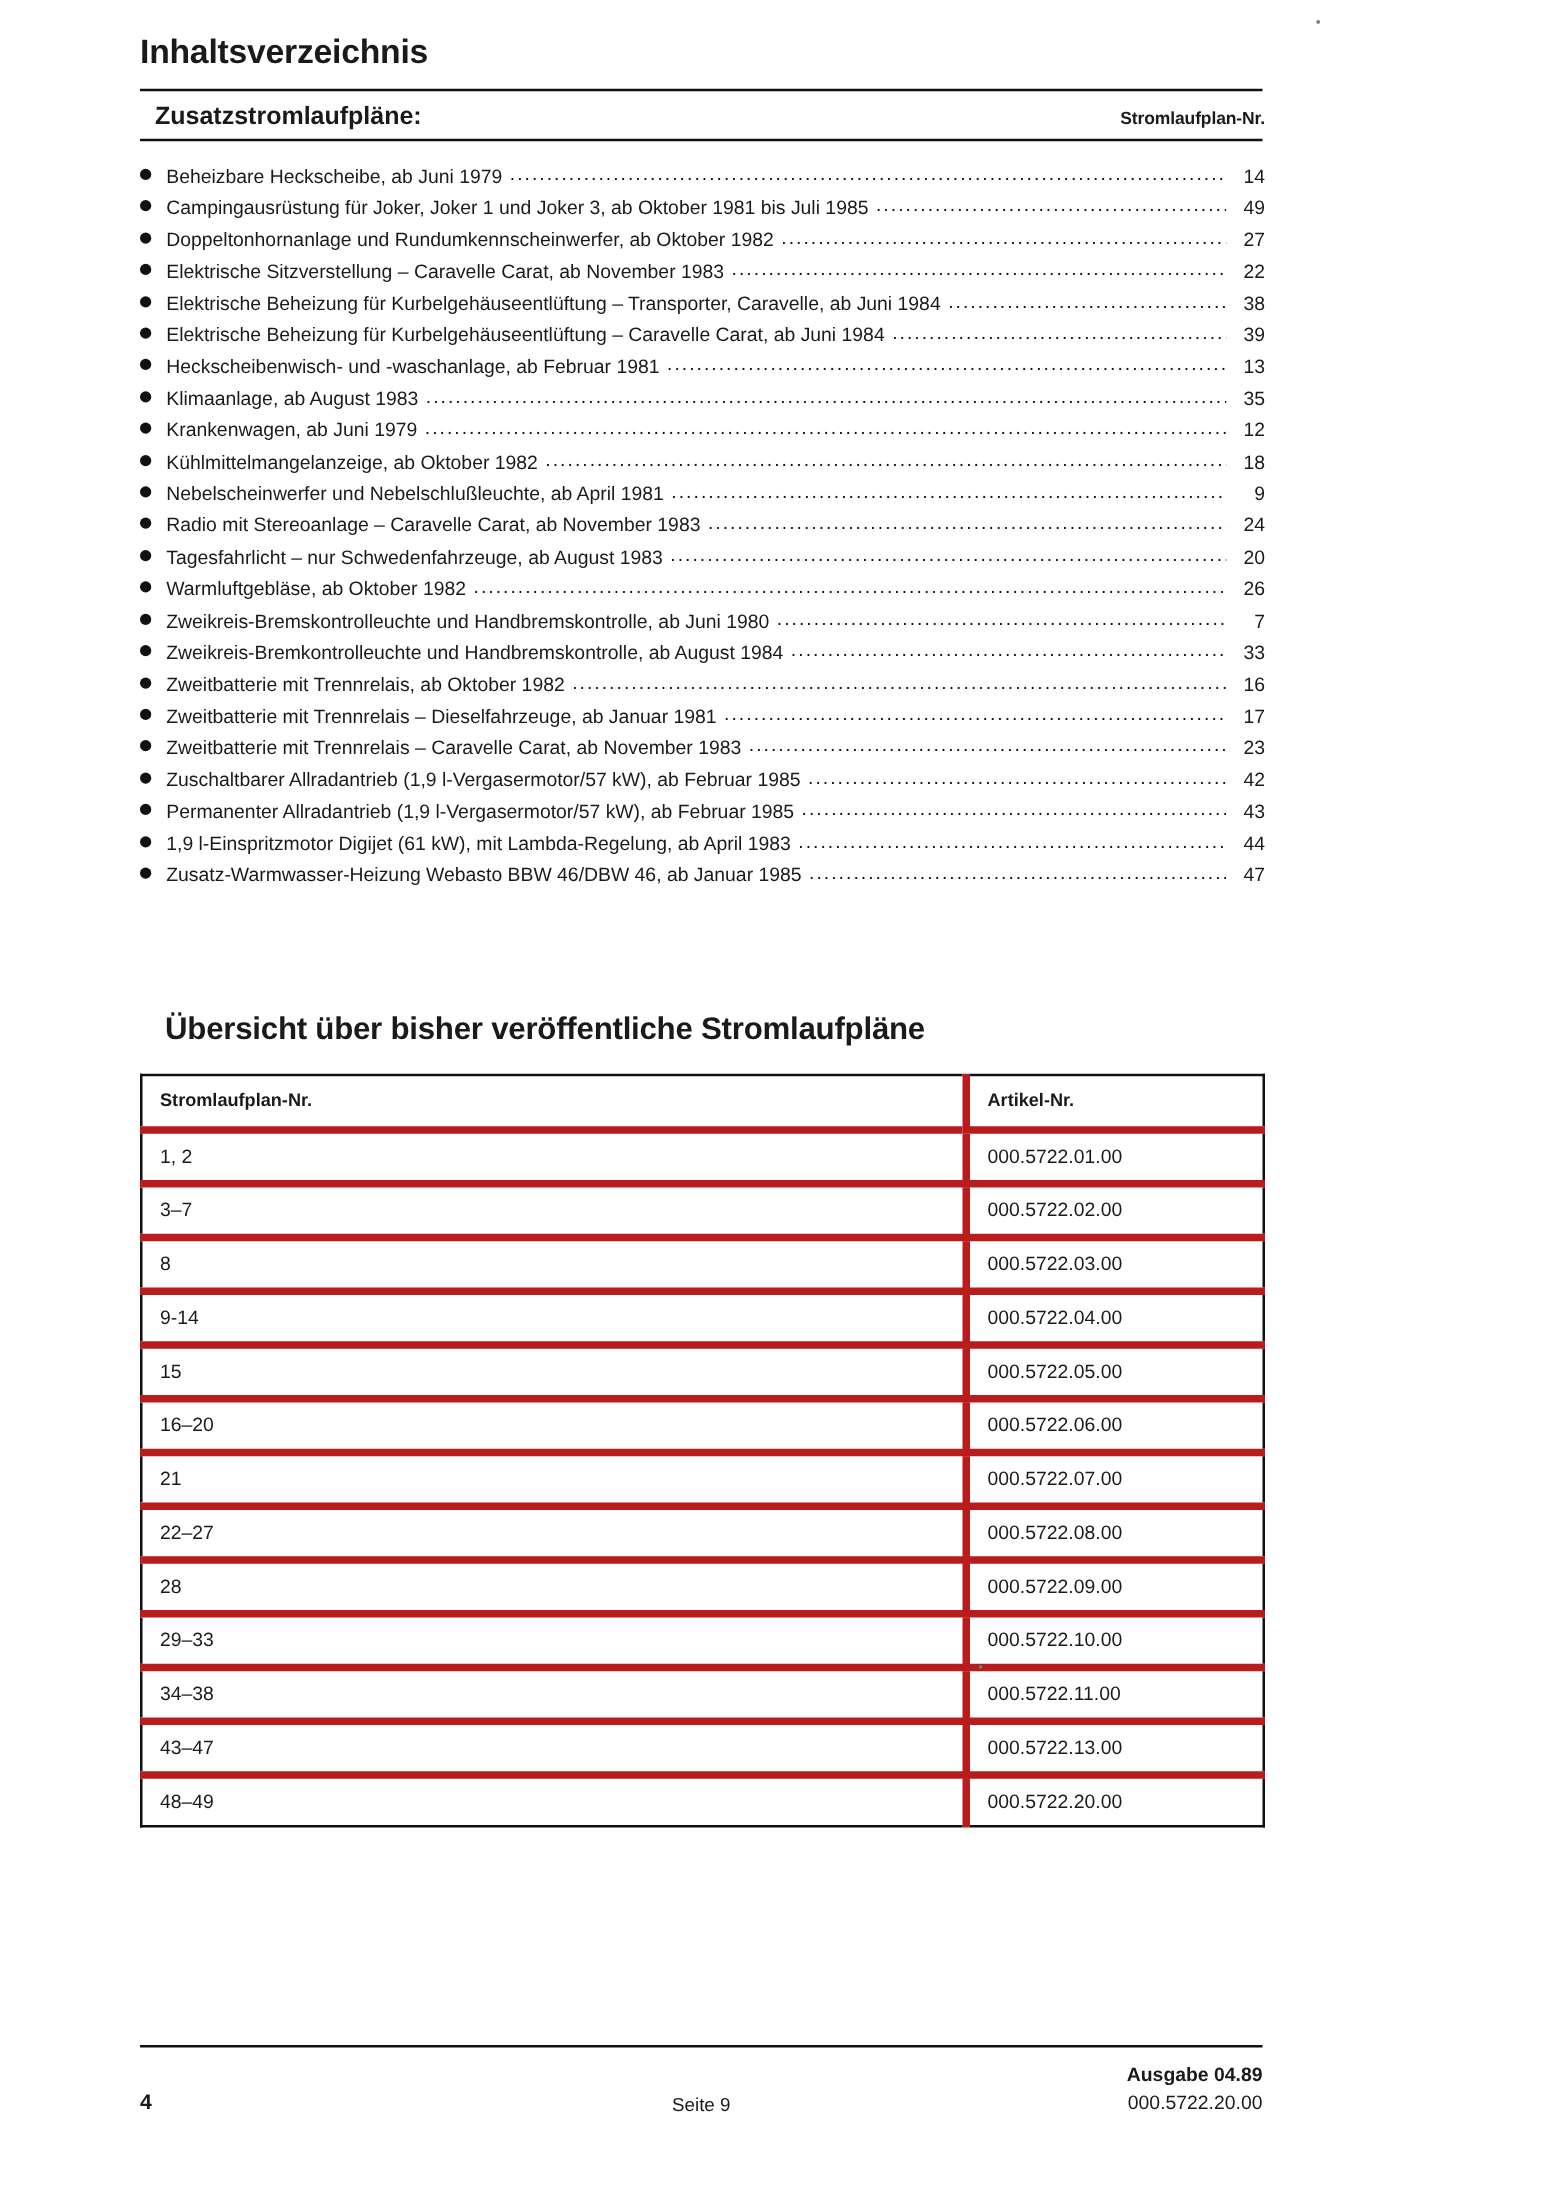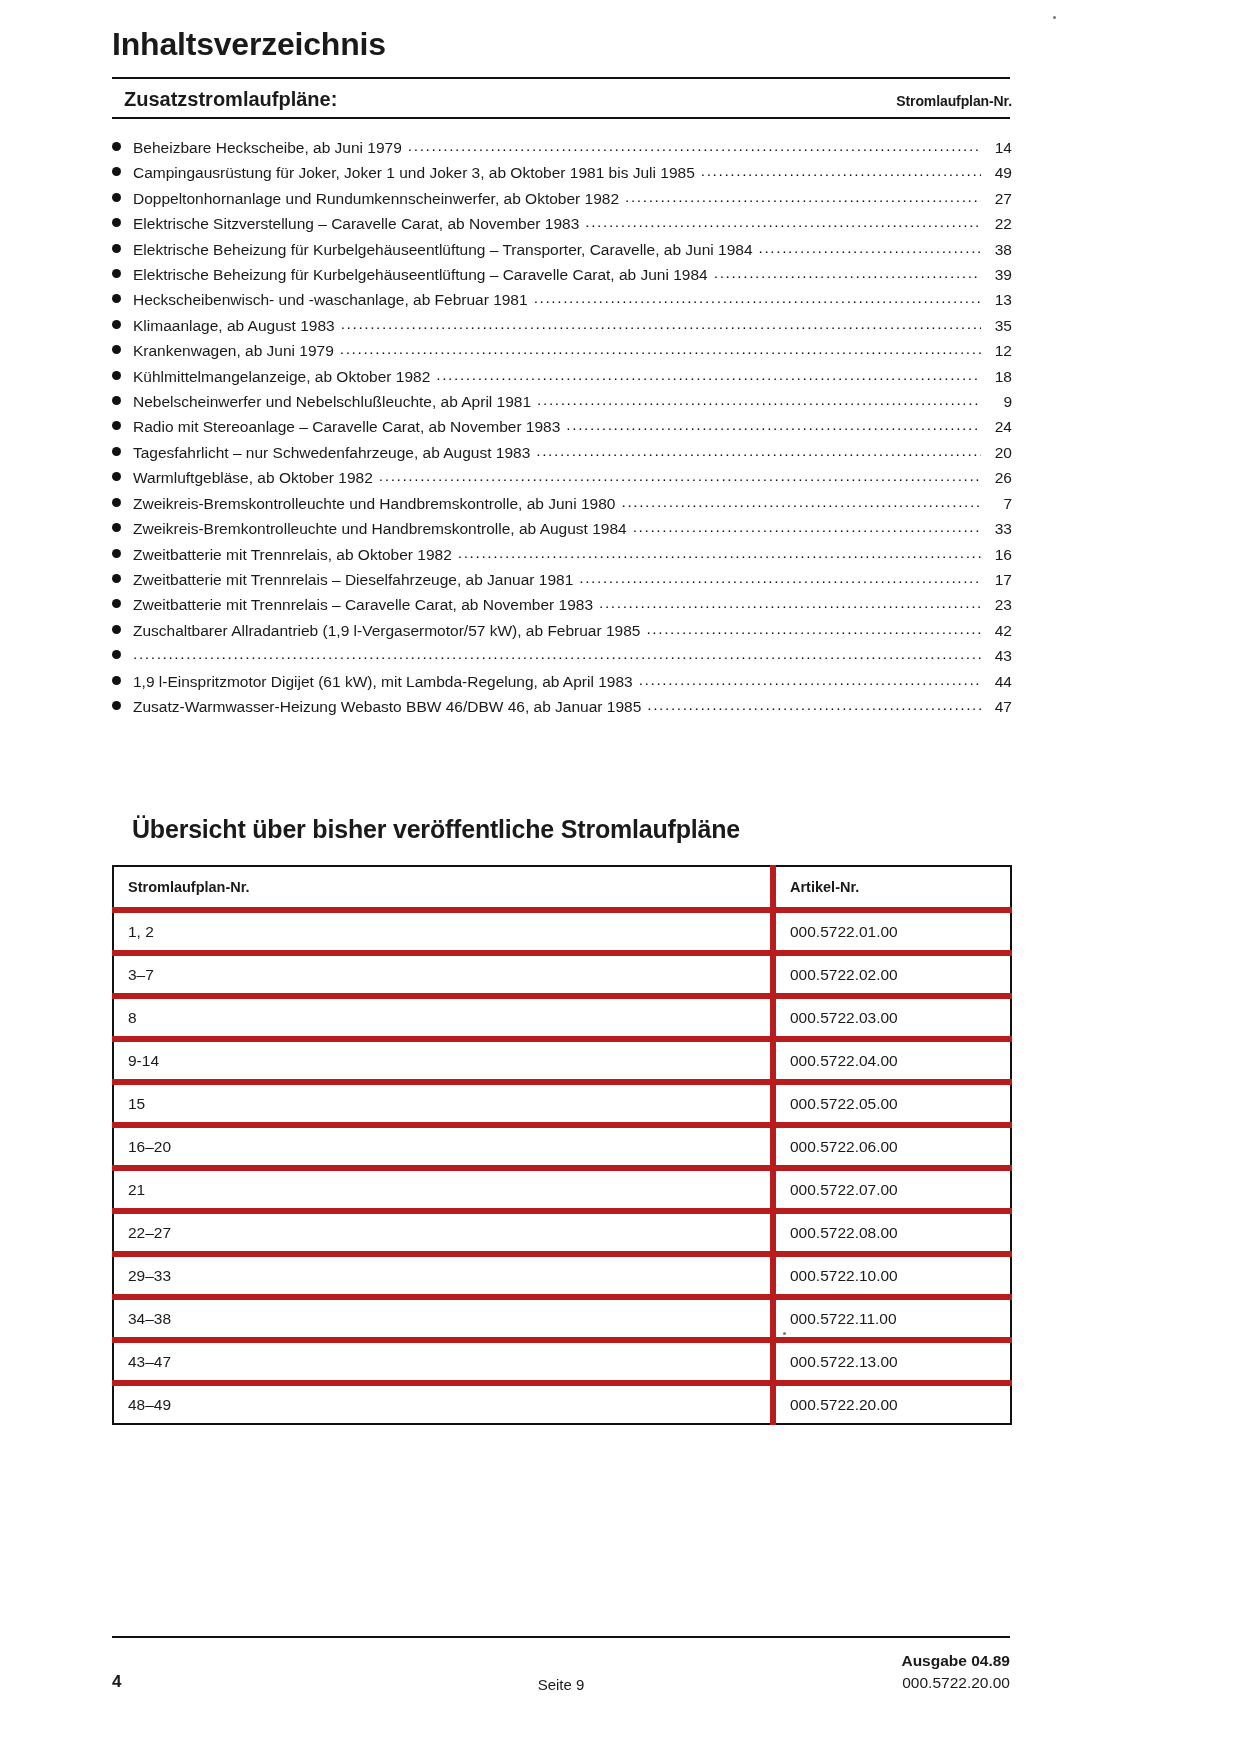--- a/index.html
+++ b/index.html
@@ -24,21 +24,21 @@
   }
   .content {
     position: absolute;
     left: 112px;
     top: 26px;
     width: 900px;
   }
 
   
   .doc-title {
-    font-size: 32px;
+    font-size: 27px;
     font-weight: 600;
     letter-spacing: -0.2px;
     margin: 0 0 14px 0;
   }
   .rule {
     border-top: 2px solid #111;
     width: 898px;
     margin: 0;
   }
   .subhead-row {
@@ -319,20 +319,21 @@
           <span class="toc-page">23</span>
         </div>
         <div class="toc-item">
           <span class="bullet"></span>
           <span class="toc-text">Zuschaltbarer Allradantrieb (1,9 l-Vergasermotor/57 kW), ab Februar 1985</span>
           <span class="dots">........................................................................................................................................................................................................</span>
           <span class="toc-page">42</span>
         </div>
         <div class="toc-item">
           <span class="bullet"></span>
+          <span class="toc-text">Permanenter Allradantrieb (1,9 l-Vergasermotor/57 kW), ab Februar 1985</span>
           <span class="dots">........................................................................................................................................................................................................</span>
           <span class="toc-page">43</span>
         </div>
         <div class="toc-item">
           <span class="bullet"></span>
           <span class="toc-text">1,9 l-Einspritzmotor Digijet (61 kW), mit Lambda-Regelung, ab April 1983</span>
           <span class="dots">........................................................................................................................................................................................................</span>
           <span class="toc-page">44</span>
         </div>
         <div class="toc-item">
@@ -383,20 +384,24 @@
           </tr>
           <tr>
             <td class="outer-l">21</td>
             <td class="c2cell outer-r">000.5722.07.00</td>
           </tr>
           <tr>
             <td class="outer-l">22–27</td>
             <td class="c2cell outer-r">000.5722.08.00</td>
           </tr>
           <tr>
+            <td class="outer-l">28</td>
+            <td class="c2cell outer-r">000.5722.09.00</td>
+          </tr>
+          <tr>
             <td class="outer-l">29–33</td>
             <td class="c2cell outer-r">000.5722.10.00</td>
           </tr>
           <tr>
             <td class="outer-l">34–38</td>
             <td class="c2cell outer-r">000.5722.11.00</td>
           </tr>
           <tr>
             <td class="outer-l">43–47</td>
             <td class="c2cell outer-r">000.5722.13.00</td>

